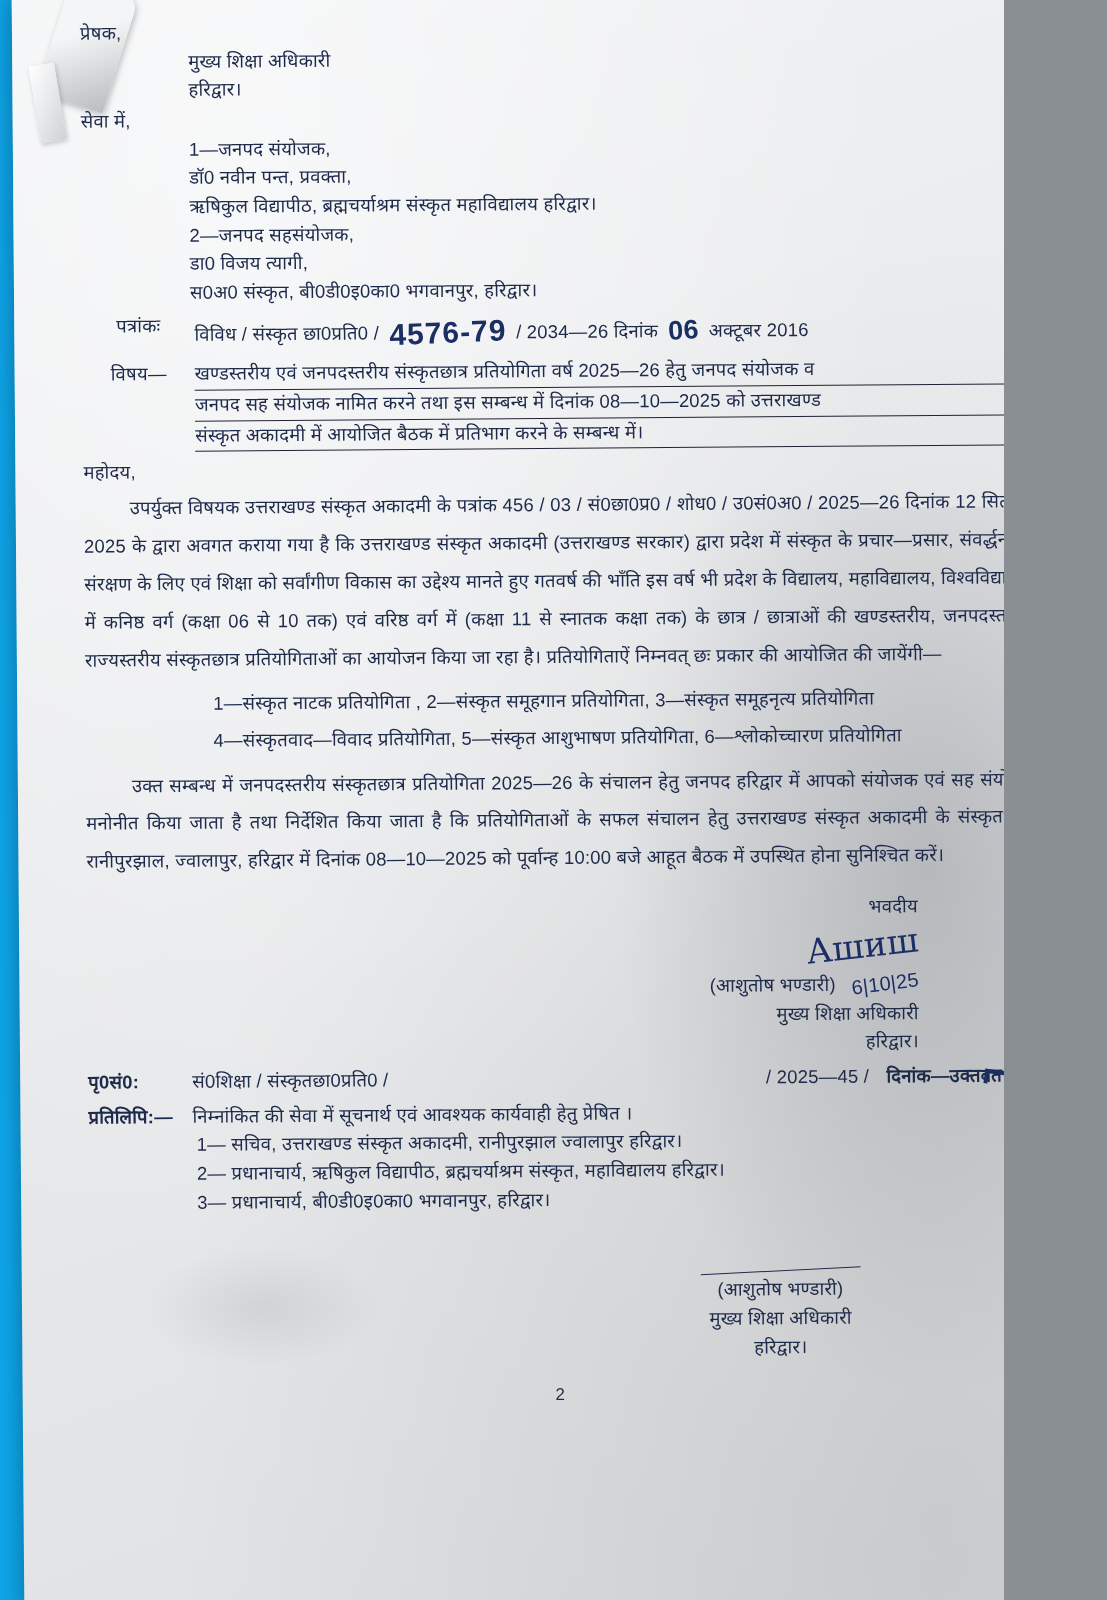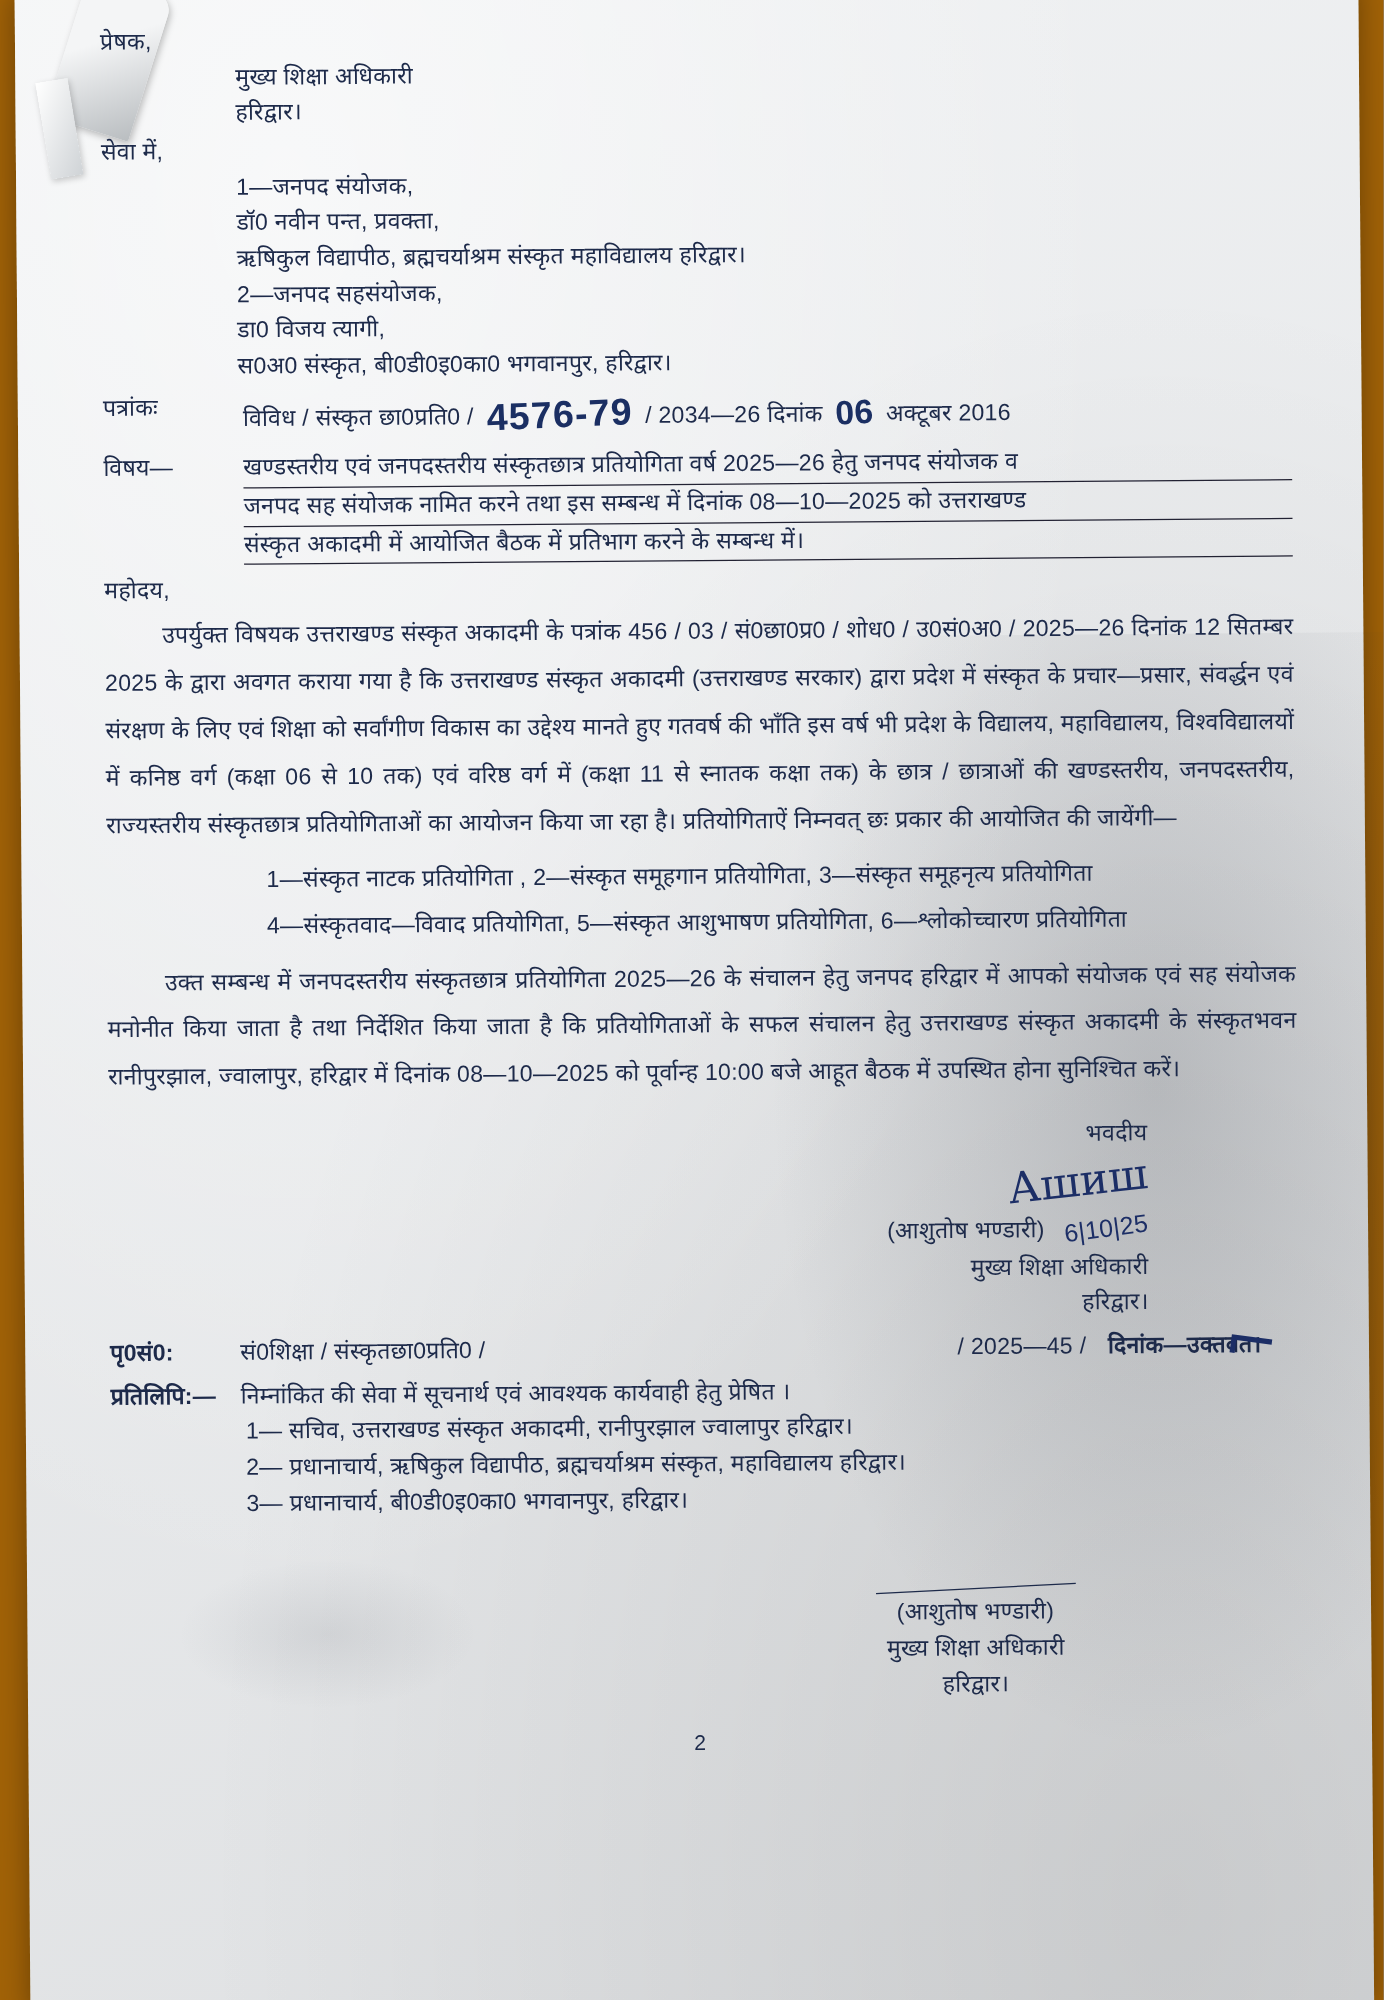--- a/index.html
+++ b/index.html
@@ -2,24 +2,24 @@
 <html><head>
 <meta charset="utf-8">
 <style>
   html, body {
     margin: 0;
     padding: 0;
     background: #8a8f93;
   }
   .page {
     position: relative;
-    width: 1107px;
+    width: 1004px;
     height: 1600px;
     overflow: hidden;
-    background: #a16207;
+    background: #0ea5e9;
     font-family: "Liberation Sans", sans-serif;
   }
   
   .sheet {
     position: absolute;
     left: 18px;
     top: -10px;
     width: 1075px;
     height: 1618px;
     background: #eceef0;
@@ -76,21 +76,21 @@
     font-size: 18.5px;
     line-height: 1.55;
   }
   .hand {
     font-family: "Liberation Sans", sans-serif;
     color: #1d2a4a;
     letter-spacing: 0.2px;
   }
 
   .row { display: flex; align-items: flex-start; }
-  .lbl { width: 112px; flex: none; }
+  .lbl { width: 112px; flex: none; text-align: center; }
   .blk { flex: 1; }
   .indent-1 { padding-left: 108px; }
   .indent-2 { padding-left: 128px; }
 
   .to-line { margin-top: 2px; }
 
   .subject-row { display: flex; align-items: flex-start; margin-top: 2px; }
   .subject-body { flex: 1; }
   .u { border-bottom: 1.3px solid #223; display: inline-block; padding-bottom: 1px; }
 

